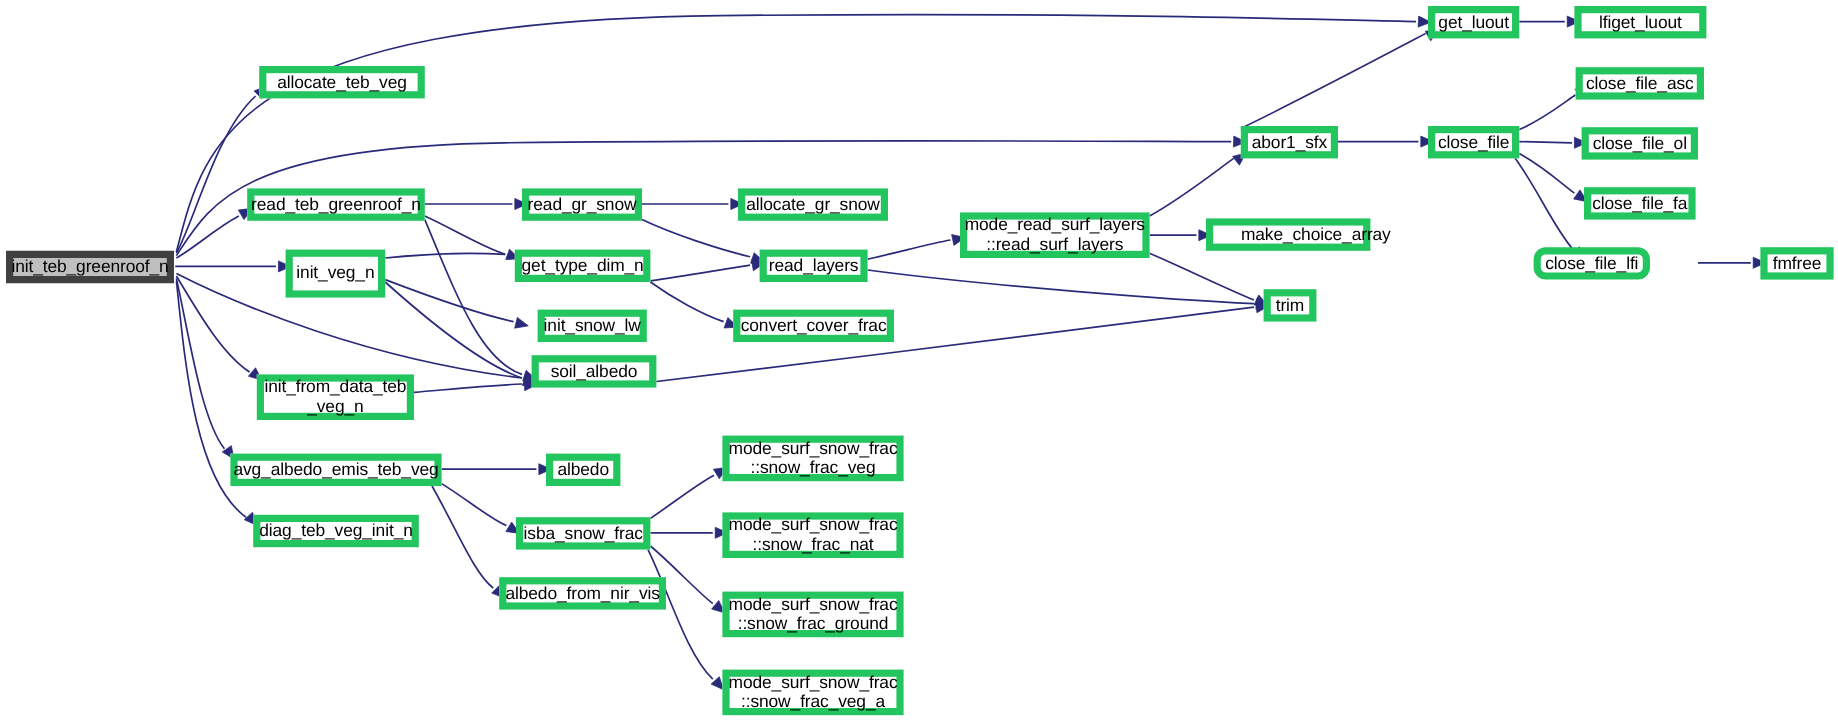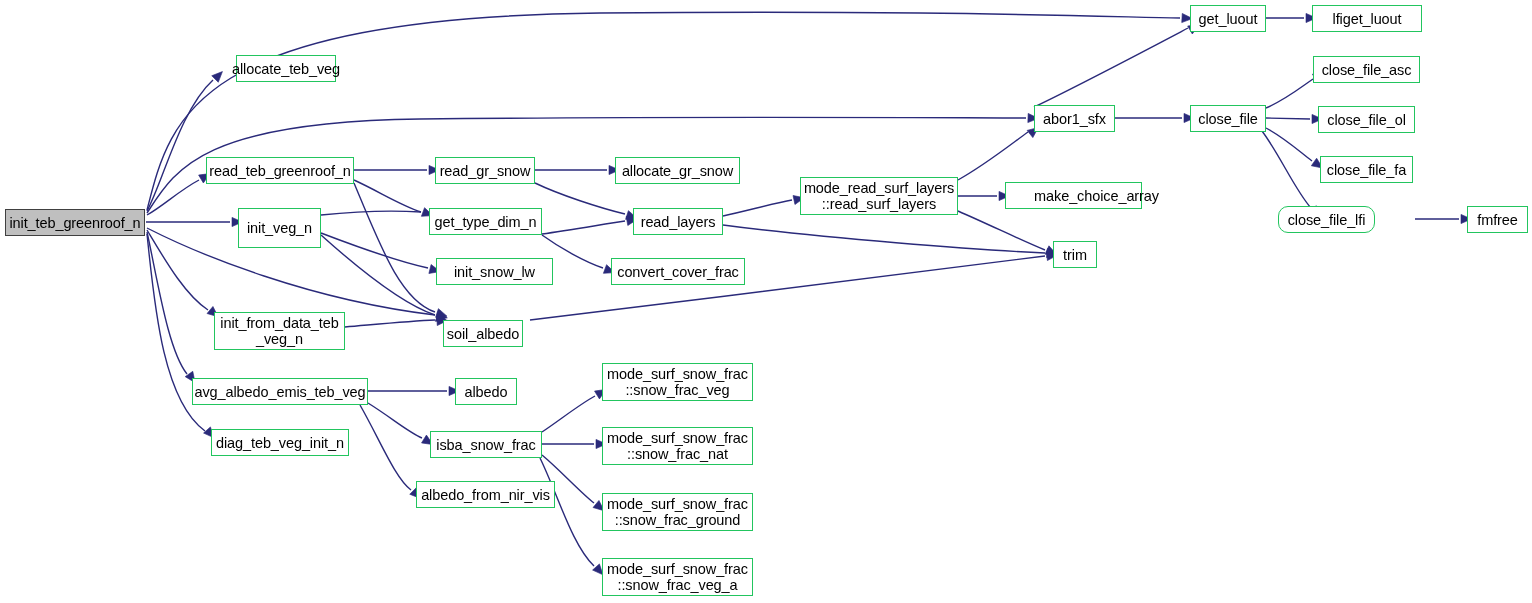--- a/index.html
+++ b/index.html
@@ -31,21 +31,21 @@
     stroke-width: 1.4px;
   }
   .edge-head {
     fill: #2a2a7a;
     stroke: #2a2a7a;
     stroke-width: 0.6px;
   }
   .node-box {
     position: absolute;
     box-sizing: border-box;
-    border: 1px solid #22c55e;
+    border: 6px solid #22c55e;
     background: #ffffff;
     color: #000000;
     font-size: 14.5px;
     line-height: 16px;
     text-align: center;
     display: flex;
     align-items: center;
     justify-content: center;
     white-space: pre;
     letter-spacing: -0.1px;
@@ -145,31 +145,31 @@
         <polygon points="0,-4.6 10.5,0 0,4.6" class="edge-head" transform="translate(424,439) rotate(32)"></polygon>
         <polygon points="0,-4.6 10.5,0 0,4.6" class="edge-head" transform="translate(413,491) rotate(45)"></polygon>
         <polygon points="0,-4.6 10.5,0 0,4.6" class="edge-head" transform="translate(597,395) rotate(-32)"></polygon>
         <polygon points="0,-4.6 10.5,0 0,4.6" class="edge-head" transform="translate(596,444) rotate(0)"></polygon>
         <polygon points="0,-4.6 10.5,0 0,4.6" class="edge-head" transform="translate(596,504) rotate(40)"></polygon>
         <polygon points="0,-4.6 10.5,0 0,4.6" class="edge-head" transform="translate(596,567) rotate(48)"></polygon>
       </g>
   </svg>
   <div id="nodes-layer">
       <div class="node-box root" style="left: 5px; top: 209px; width: 140px; height: 27px;"><span class="node-label">init_teb_greenroof_n</span></div>
-      <div class="node-box" style="left: 236px; top: 55px; width: 100px; height: 27px;"><span class="node-label">allocate_teb_veg</span></div>
+      <div class="node-box" style="left: 216px; top: 55px; width: 138px; height: 27px;"><span class="node-label">allocate_teb_veg</span></div>
       <div class="node-box" style="left: 206px; top: 157px; width: 148px; height: 27px;"><span class="node-label">read_teb_greenroof_n</span></div>
       <div class="node-box" style="left: 238px; top: 208px; width: 83px; height: 40px;"><span class="node-label">init_veg_n</span></div>
       <div class="node-box" style="left: 214px; top: 312px; width: 131px; height: 38px;"><span class="node-label">init_from_data_teb
 _veg_n</span></div>
       <div class="node-box" style="left: 192px; top: 378px; width: 176px; height: 27px;"><span class="node-label">avg_albedo_emis_teb_veg</span></div>
       <div class="node-box" style="left: 211px; top: 429px; width: 138px; height: 27px;"><span class="node-label">diag_teb_veg_init_n</span></div>
       <div class="node-box" style="left: 435px; top: 157px; width: 100px; height: 27px;"><span class="node-label">read_gr_snow</span></div>
       <div class="node-box" style="left: 429px; top: 208px; width: 113px; height: 27px;"><span class="node-label">get_type_dim_n</span></div>
-      <div class="node-box" style="left: 436px; top: 258px; width: 117px; height: 27px; text-align: center;"><span class="node-label">init_snow_lw</span></div>
-      <div class="node-box" style="left: 443px; top: 320px; width: 80px; height: 27px; justify-content: center;"><span class="node-label">soil_albedo</span></div>
+      <div class="node-box" style="left: 448px; top: 258px; width: 91px; height: 27px; text-align: center;"><span class="node-label">init_snow_lw</span></div>
+      <div class="node-box" style="left: 443px; top: 296px; width: 104px; height: 27px; justify-content: center;"><span class="node-label">soil_albedo</span></div>
       <div class="node-box" style="left: 455px; top: 378px; width: 62px; height: 27px;"><span class="node-label">albedo</span></div>
       <div class="node-box" style="left: 430px; top: 431px; width: 112px; height: 27px;"><span class="node-label">isba_snow_frac</span></div>
       <div class="node-box" style="left: 416px; top: 481px; width: 139px; height: 27px;"><span class="node-label">albedo_from_nir_vis</span></div>
       <div class="node-box" style="left: 615px; top: 157px; width: 125px; height: 27px;"><span class="node-label">allocate_gr_snow</span></div>
       <div class="node-box" style="left: 633px; top: 208px; width: 90px; height: 27px;"><span class="node-label">read_layers</span></div>
       <div class="node-box" style="left: 611px; top: 258px; width: 134px; height: 27px;"><span class="node-label">convert_cover_frac</span></div>
       <div class="node-box" style="left: 602px; top: 363px; width: 151px; height: 38px;"><span class="node-label">mode_surf_snow_frac
 ::snow_frac_veg</span></div>
       <div class="node-box" style="left: 602px; top: 427px; width: 151px; height: 38px;"><span class="node-label">mode_surf_snow_frac
 ::snow_frac_nat</span></div>

